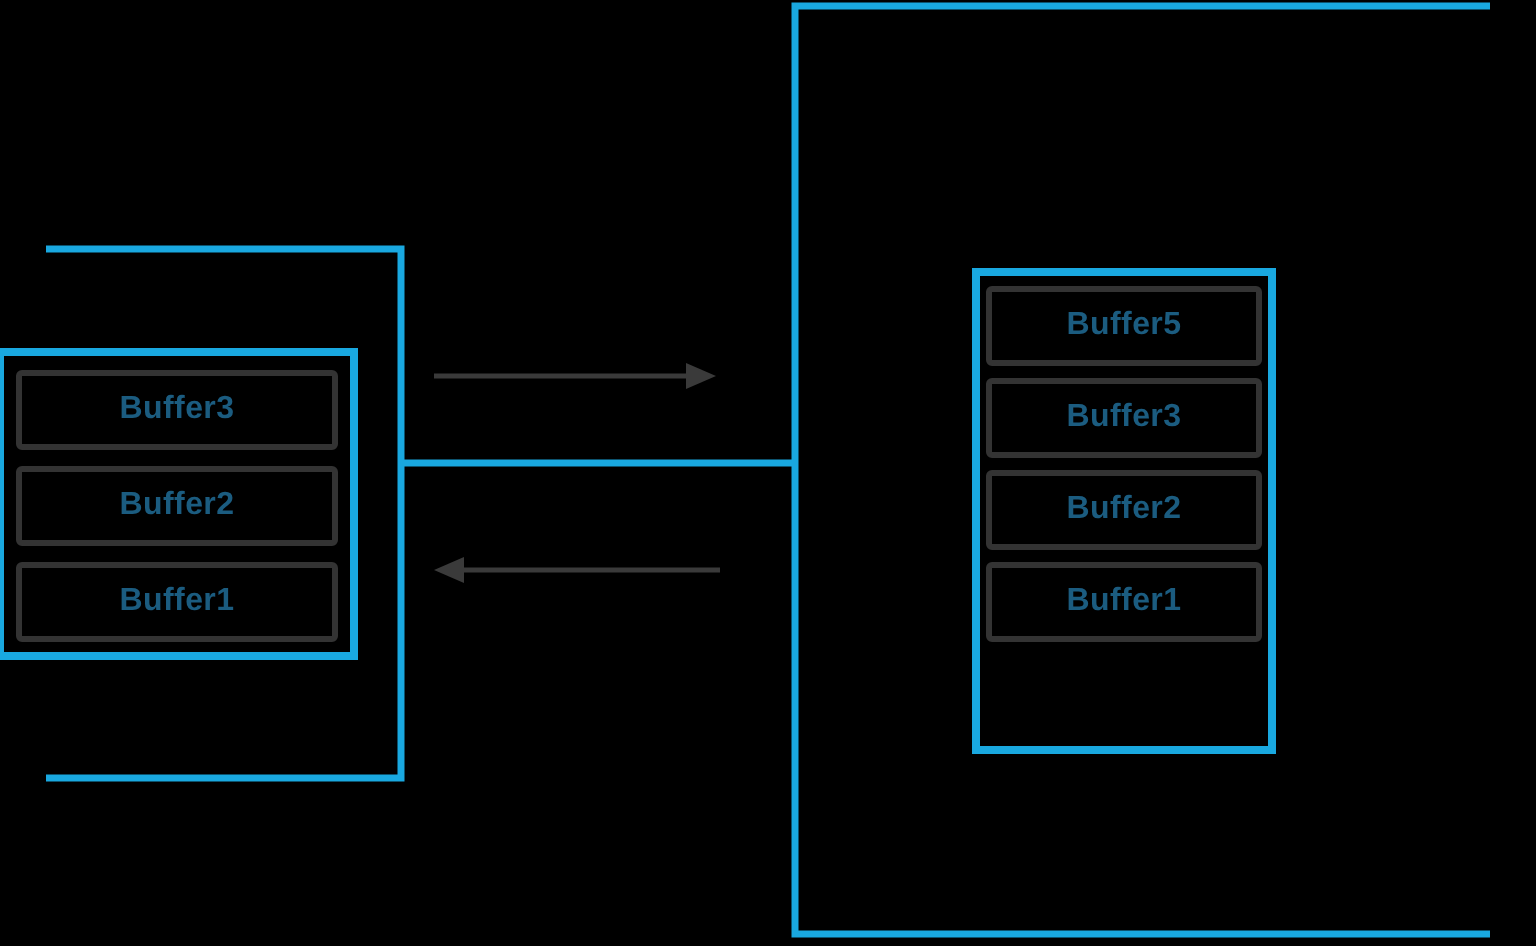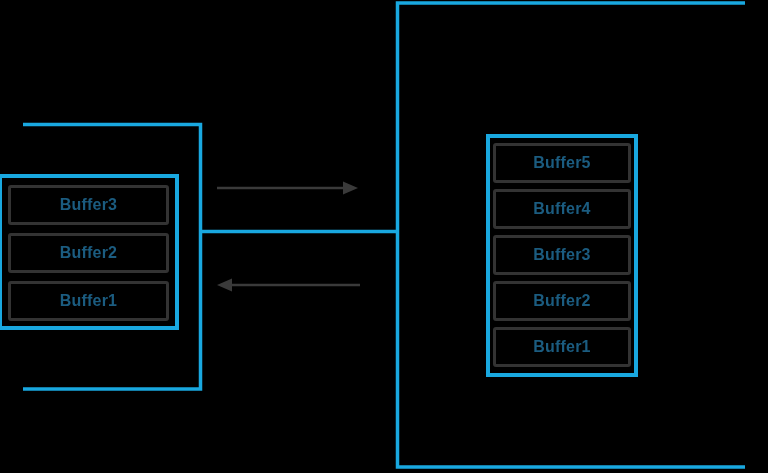--- a/index.html
+++ b/index.html
@@ -99,19 +99,18 @@
   </svg>
 
   <div class="stack left">
     <div class="buffer">Buffer3</div>
     <div class="buffer">Buffer2</div>
     <div class="buffer">Buffer1</div>
   </div>
 
   <div class="stack right">
     <div class="buffer">Buffer5</div>
-    <div class="buffer">Buffer4</div>
     <div class="buffer">Buffer3</div>
     <div class="buffer">Buffer2</div>
     <div class="buffer">Buffer1</div>
   </div>
 
 </div>
 
 </body></html>

